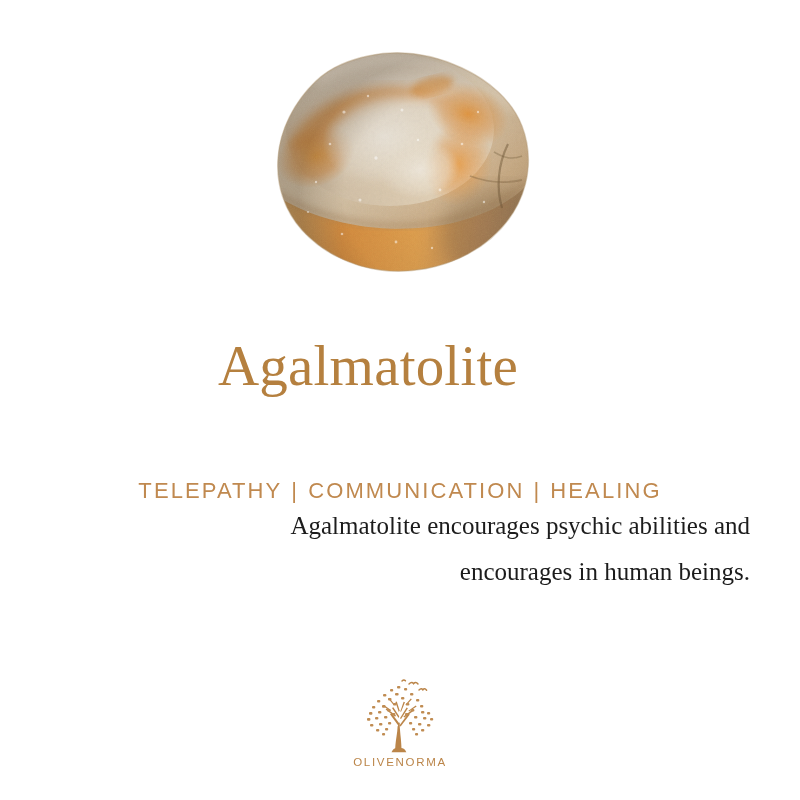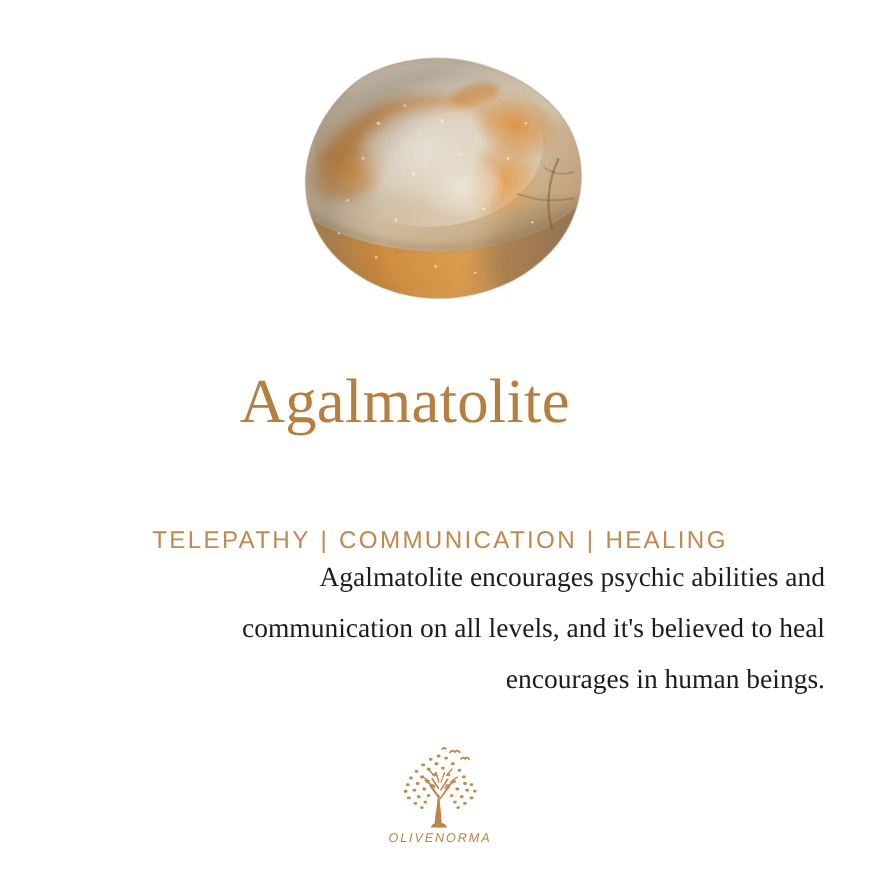--- a/index.html
+++ b/index.html
@@ -95,21 +95,20 @@
 
   
   .logo {
     position: absolute;
     top: 678px;
     left: 0;
     width: 800px;
     display: flex;
     flex-direction: column;
     align-items: center;
-    font-style: italic;
   }
   .logo-mark {
     width: 86px;
     height: 76px;
     display: block;
   }
   .logo-word {
     margin-top: 2px;
     font-family: "Liberation Sans", sans-serif;
     font-size: 11.5px;
@@ -273,21 +272,20 @@
   </div>
 
   <div class="title">Agalmatolite</div>
 
   <div class="keywords">
     <span class="kw">TELEPATHY</span><span class="sep">|</span><span class="kw">COMMUNICATION</span><span class="sep">|</span><span class="kw">HEALING</span>
   </div>
 
   <div class="description">
     <span class="dline">Agalmatolite encourages psychic abilities and</span>
-    <span class="dline">communication on all levels, and it's believed to heal</span>
     <span class="dline">encourages in human beings.</span>
   </div>
 
   <div class="logo">
     <svg class="logo-mark" viewBox="0 0 86 76" aria-hidden="true">
       <g fill="#bb8549">
 
         <path d="M41.0 74.0 L38.2 74.0 C38.0 70.0 38.6 64.0 39.6 58.0
                  C40.1 54.8 40.5 51.5 40.6 48.5
                  L42.6 44.0 C42.7 47.8 42.9 52.0 43.4 56.5

